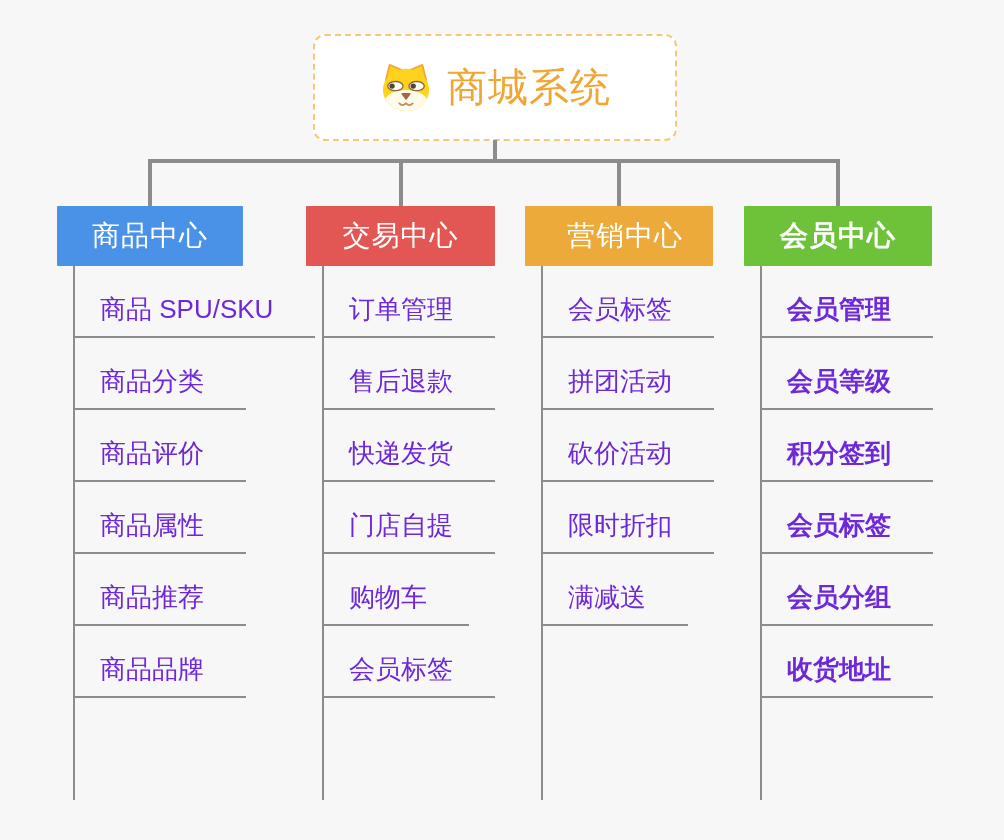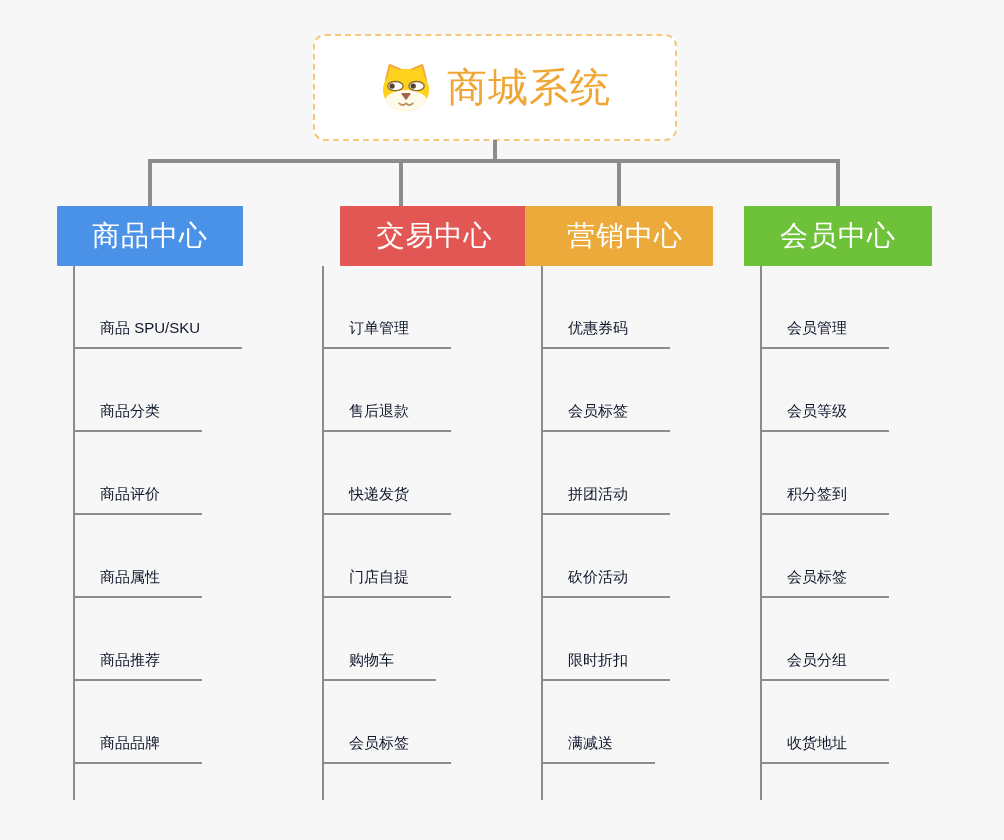--- a/index.html
+++ b/index.html
@@ -26,24 +26,24 @@
   
   .branch { position: absolute; top: 206px; width: 250px; }
   .branch-header {
     position: relative; height: 60px; border-radius: 1px;
     color: #ffffff; font-size: 28px; line-height: 60px; text-align: center;
     letter-spacing: 1px;
   }
   .branch-vline { position: absolute; left: 16px; top: 60px; width: 2px; height: 534px; background: #8c8c8c; }
   .branch-items { margin-left: 16px; }
   .branch-item {
-    height: 83px; display: flex; align-items: flex-end;
+    height: 72px; display: flex; align-items: flex-end;
     width: max-content; padding: 0 42px 9px 27px;
     border-bottom: 2px solid #8c8c8c;
-    font-size: 15px; color: #0f172a; white-space: nowrap;
+    font-size: 26px; color: #6d28d9; white-space: nowrap;
   }
 </style>
 </head>
 <body>
 
 <div id="canvas">
 
   <div id="root-node">
     <span class="dog-icon">
       <svg viewBox="0 0 56 52" width="54" height="50">
@@ -79,45 +79,44 @@
           <div class="branch-item">商品 SPU/SKU</div>
           <div class="branch-item">商品分类</div>
           <div class="branch-item">商品评价</div>
           <div class="branch-item">商品属性</div>
           <div class="branch-item">商品推荐</div>
           <div class="branch-item">商品品牌</div>
         </div>
       </div>
       <div class="branch" style="left: 306px;">
         <div class="branch-stem" style="left: 92.5px;"></div>
-        <div class="branch-header" style="width: 189px; background: rgb(226, 86, 83); margin-left: 34px;">交易中心</div>
+        <div class="branch-header" style="width: 189px; background: rgb(226, 86, 83);">交易中心</div>
         <div class="branch-vline"></div>
         <div class="branch-items">
           <div class="branch-item">订单管理</div>
           <div class="branch-item">售后退款</div>
           <div class="branch-item">快递发货</div>
           <div class="branch-item">门店自提</div>
           <div class="branch-item">购物车</div>
           <div class="branch-item">会员标签</div>
         </div>
       </div>
       <div class="branch" style="left: 525px;">
         <div class="branch-stem" style="left: 92px;"></div>
         <div class="branch-header" style="width: 188px; background: rgb(235, 170, 58); padding-left: 12px;">营销中心</div>
         <div class="branch-vline"></div>
         <div class="branch-items">
-          <div class="branch-item">优惠券码</div>
           <div class="branch-item">会员标签</div>
           <div class="branch-item">拼团活动</div>
           <div class="branch-item">砍价活动</div>
           <div class="branch-item">限时折扣</div>
           <div class="branch-item">满减送</div>
         </div>
       </div>
-      <div class="branch" style="left: 744px;">
+      <div class="branch" style="left: 744px; font-weight: bold;">
         <div class="branch-stem" style="left: 92px;"></div>
         <div class="branch-header" style="width: 188px; background: rgb(110, 194, 57);">会员中心</div>
         <div class="branch-vline"></div>
         <div class="branch-items">
           <div class="branch-item">会员管理</div>
           <div class="branch-item">会员等级</div>
           <div class="branch-item">积分签到</div>
           <div class="branch-item">会员标签</div>
           <div class="branch-item">会员分组</div>
           <div class="branch-item">收货地址</div>

